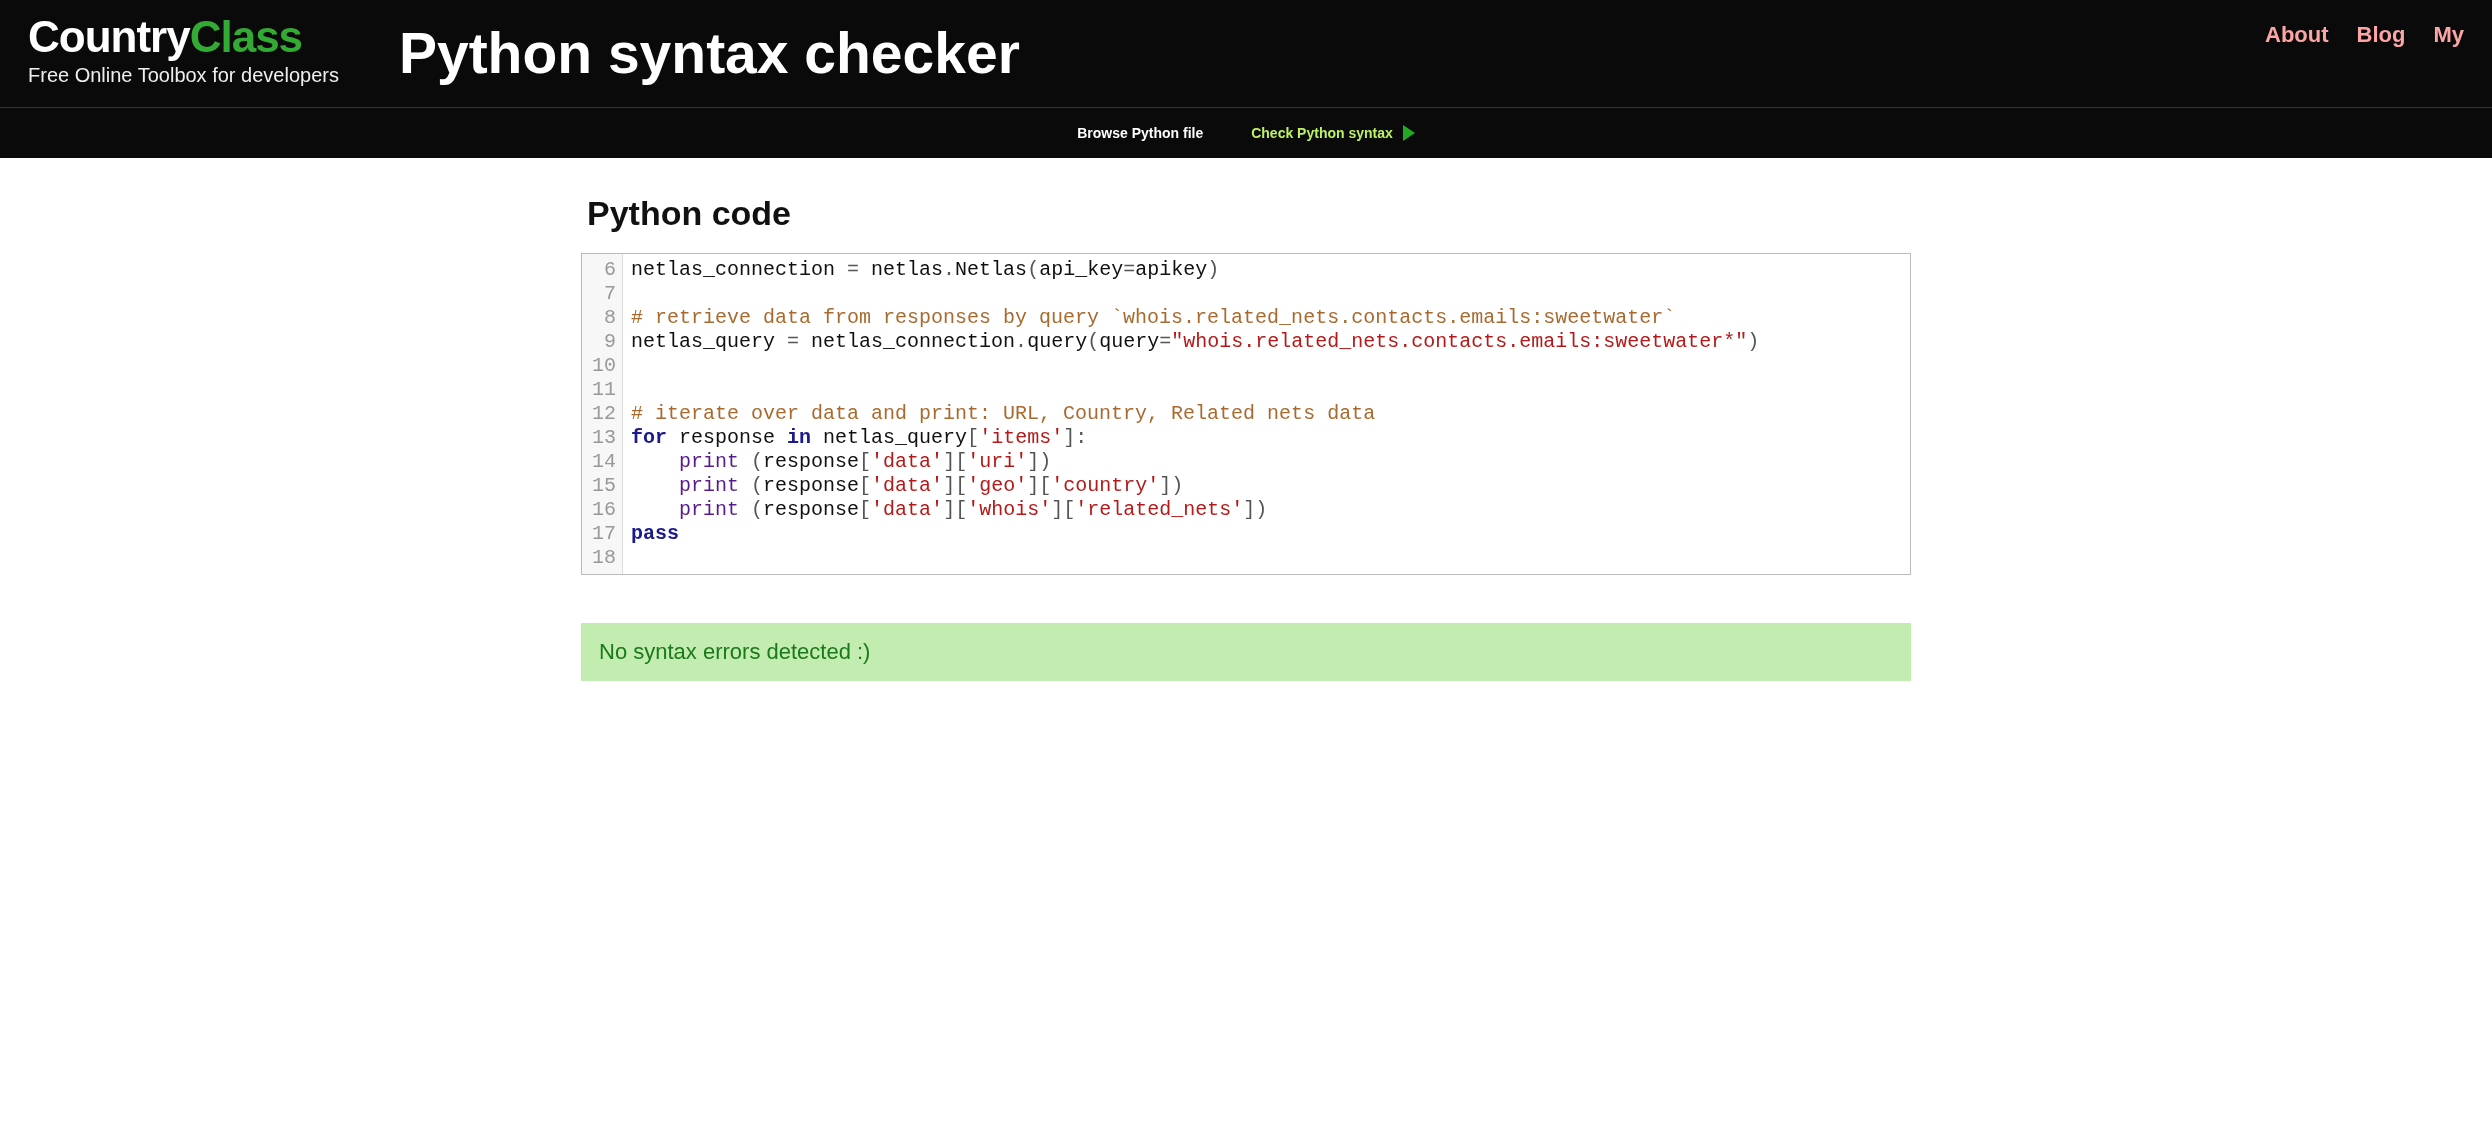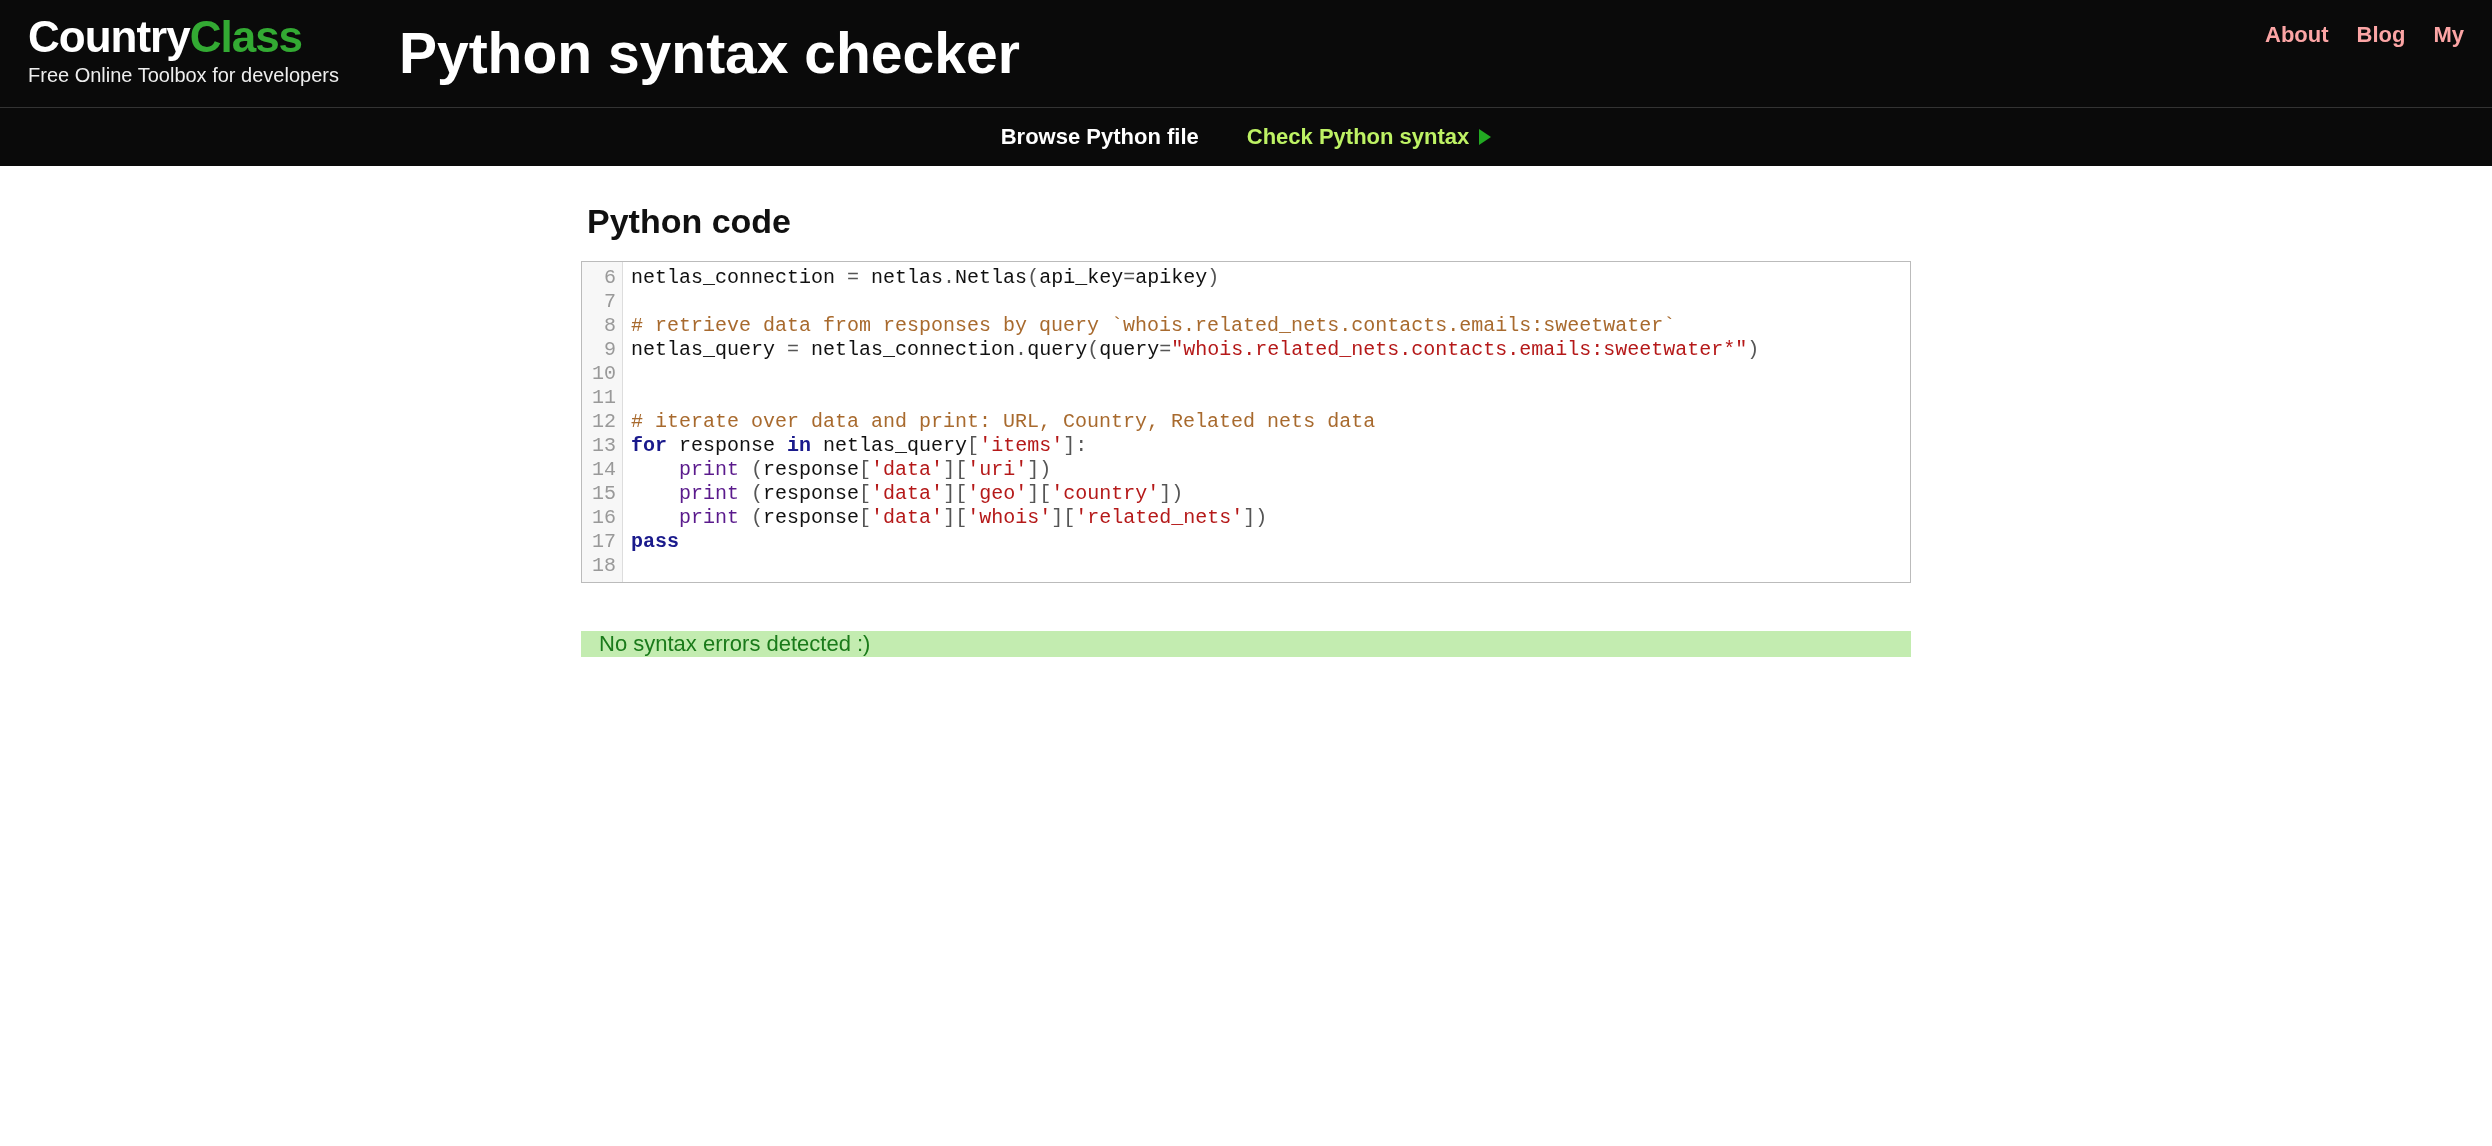--- a/index.html
+++ b/index.html
@@ -10,40 +10,40 @@
 .logo { font-size: 44px; font-weight: 700; letter-spacing: -1px; }
 .logo-white { color: #fff; }
 .logo-green { color: #33aa33; }
 .tagline { font-size: 20px; color: #eee; font-weight: 400; margin-top: 2px; }
 .page-title { font-size: 57px; font-weight: 700; color: #fff; margin-top: 8px; }
 .nav { margin-left: auto; display: flex; gap: 28px; margin-top: 10px; }
 .nav a { color: #fca5a5; text-decoration: none; font-weight: 700; font-size: 22px; }
 
 .toolbar { background: #0a0a0a; padding: 16px 0; text-align: center; }
 .toolbar-inner { display: inline-flex; gap: 48px; align-items: center; }
-.tool-link { color: #fff; font-weight: 700; font-size: 22px; cursor: pointer; text-align: center; }
+.tool-link { color: #fff; font-weight: 700; font-size: 14px; cursor: pointer; text-align: center; }
 .tool-link.active { color: #bef264; display: inline-flex; align-items: center; gap: 10px; }
 .play-icon { width: 0; height: 0; border-left: 12px solid #22aa22; border-top: 8px solid transparent; border-bottom: 8px solid transparent; display: inline-block; }
 
 .content { max-width: 1330px; margin: 4px auto; padding: 32px 0 40px 0; }
 .section-title { font-size: 34px; font-weight: 700; color: #111; margin-bottom: 20px; padding-left: 6px; }
 
 .editor { border: 1px solid #bbb; font-family: 'Courier New', Courier, monospace; font-size: 20px; line-height: 24px; display: flex; background: #fff; }
 .gutter { background: #f7f7f7; border-right: 1px solid #ddd; text-align: right; color: #999; padding: 4px 6px 4px 10px; user-select: none; }
 .gutter .ln { height: 24px; }
 .code-area { padding: 4px 8px; flex: 1; white-space: pre; overflow-x: auto; }
 .code-line { height: 24px; }
 .tok-ident { color: #111; }
 .tok-op { color: #555; }
 .tok-comment { color: #a86a2e; }
 .tok-string { color: #b51919; }
 .tok-keyword { color: #1a1a8c; font-weight: 700; }
 .tok-builtin { color: #5a1a8c; }
 
-.status { background: #c3ecb0; color: #1a7a1a; font-size: 22px; padding: 0 18px; margin-top: 48px; }
+.status { background: #c3ecb0; color: #1a7a1a; font-size: 22px; padding: 16px 18px; margin-top: 48px; }
 </style>
 </head>
 <body>
 
 <div class="header">
   <div class="logo-block">
     <div class="logo">
       <span class="logo-white">Country</span><span class="logo-green">Class</span>
     </div>
     <div class="tagline">Free Online Toolbox for developers</div>

